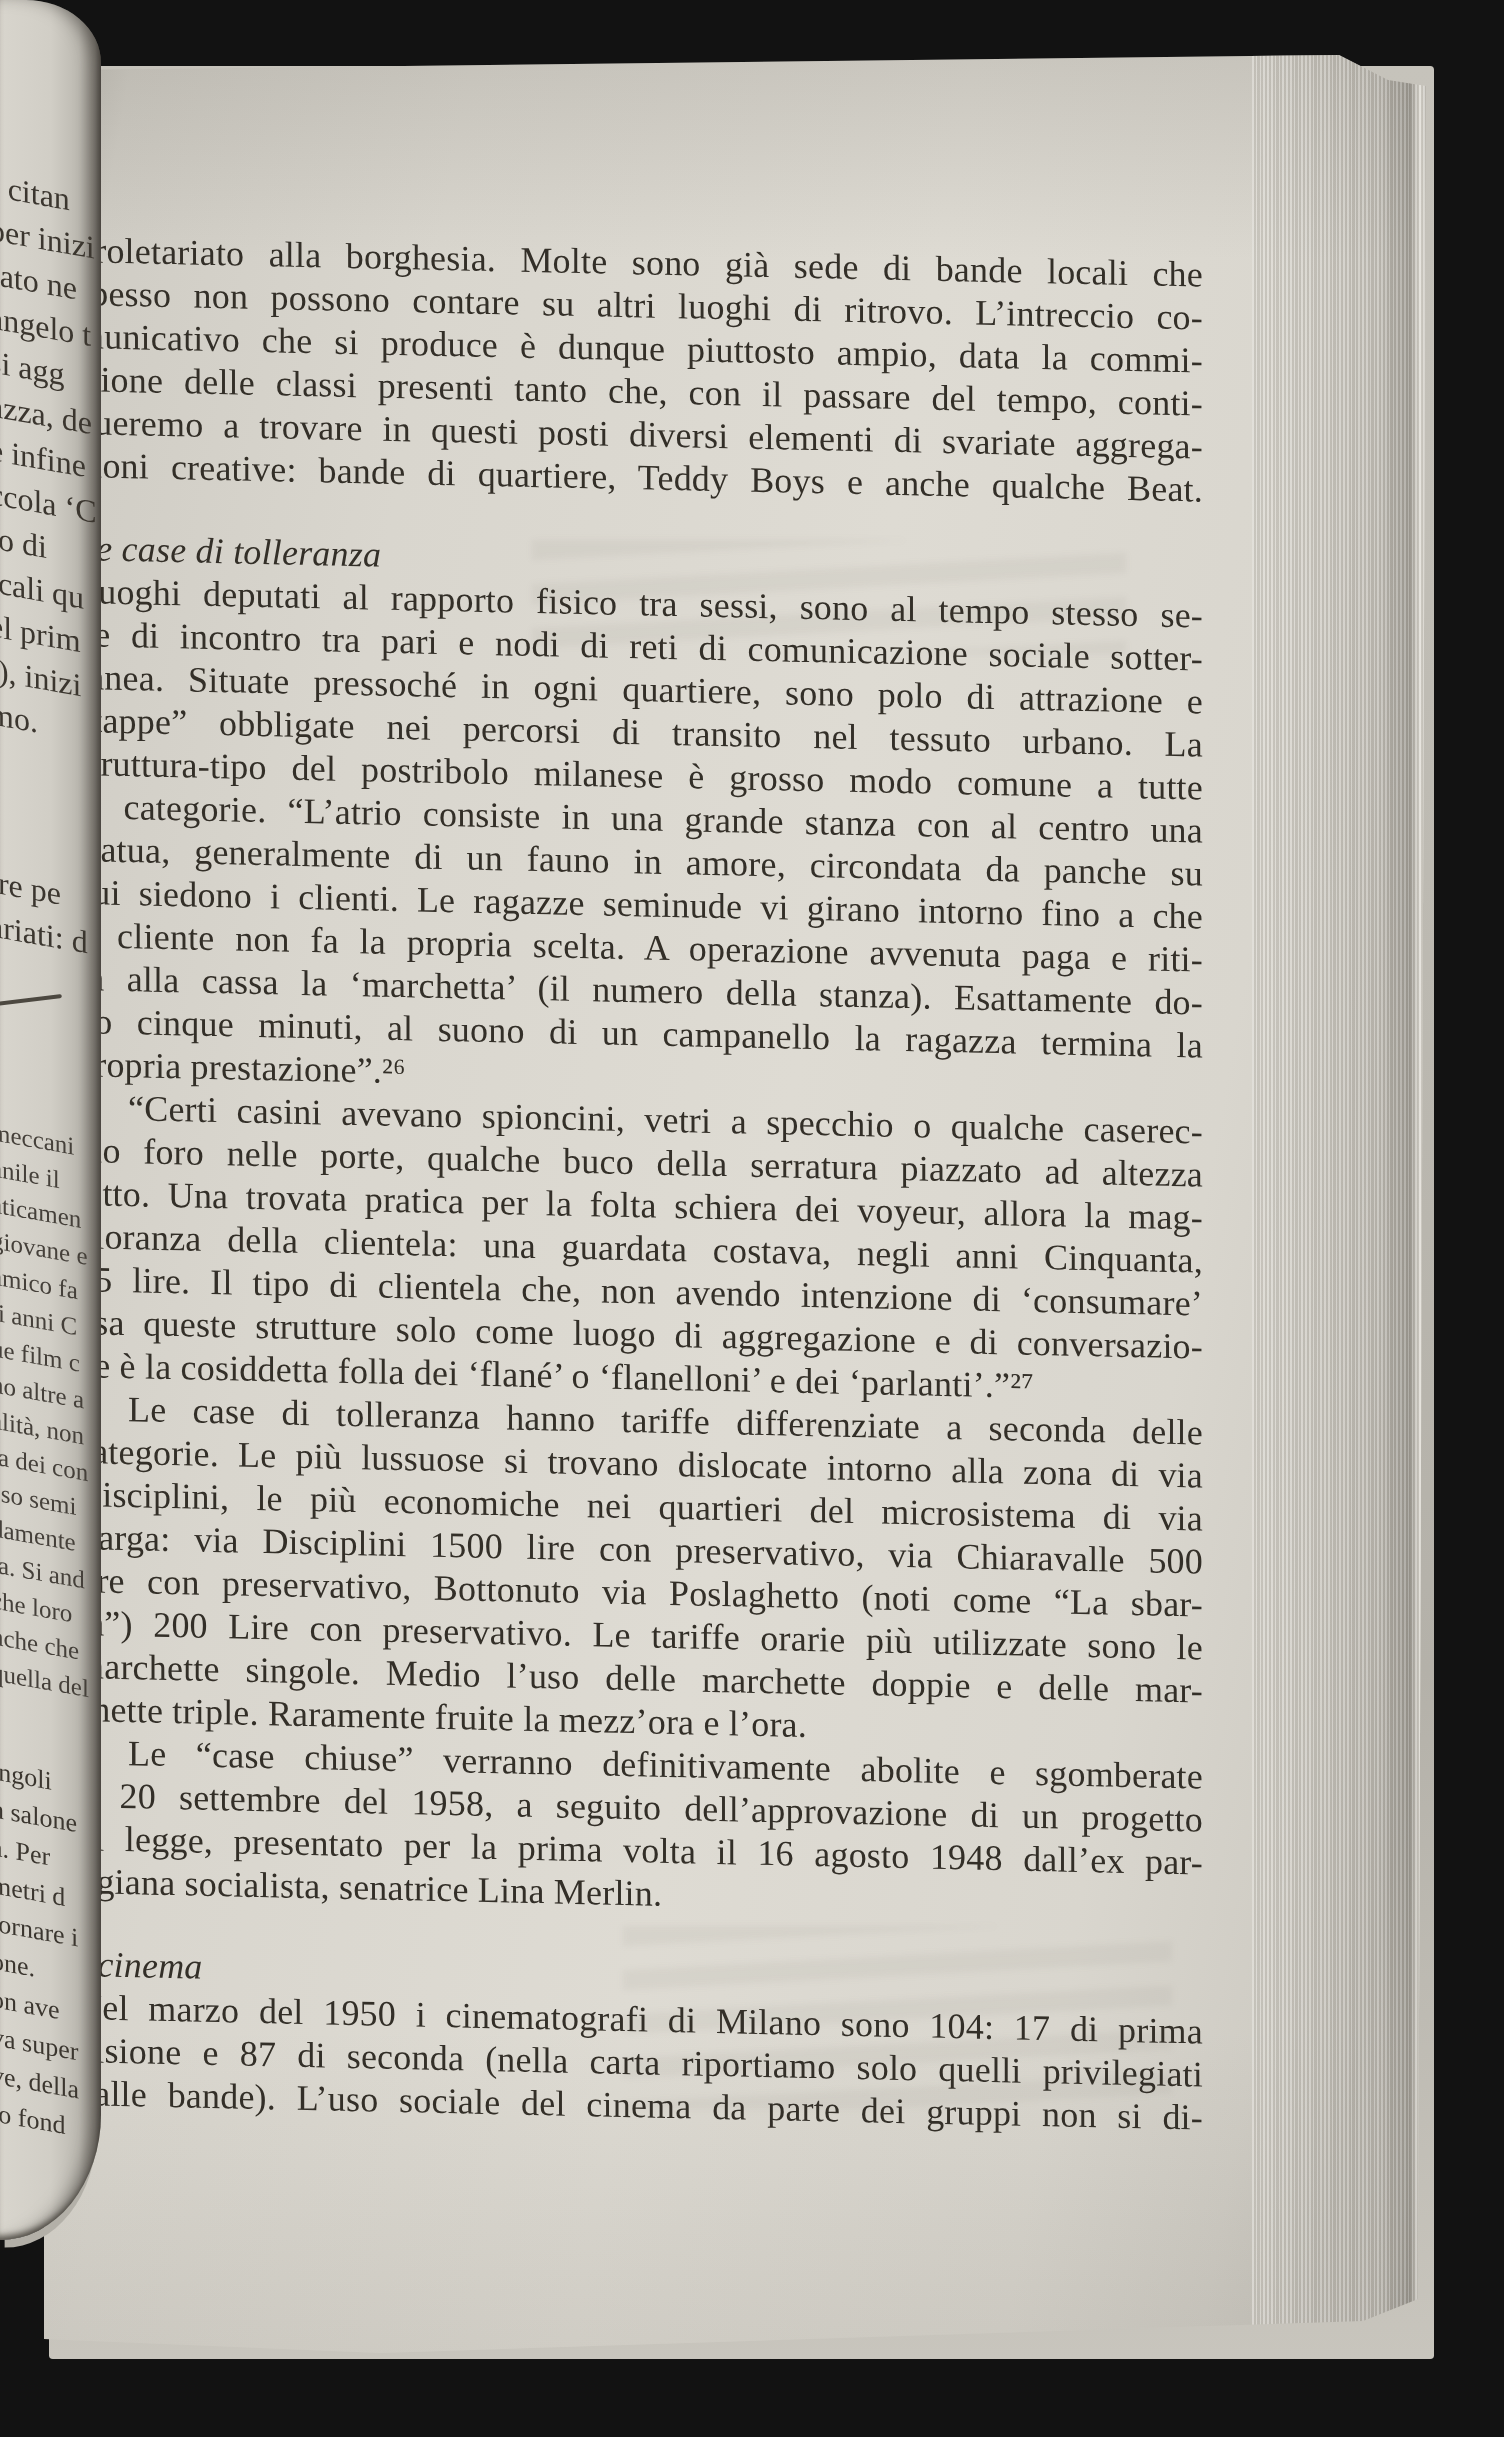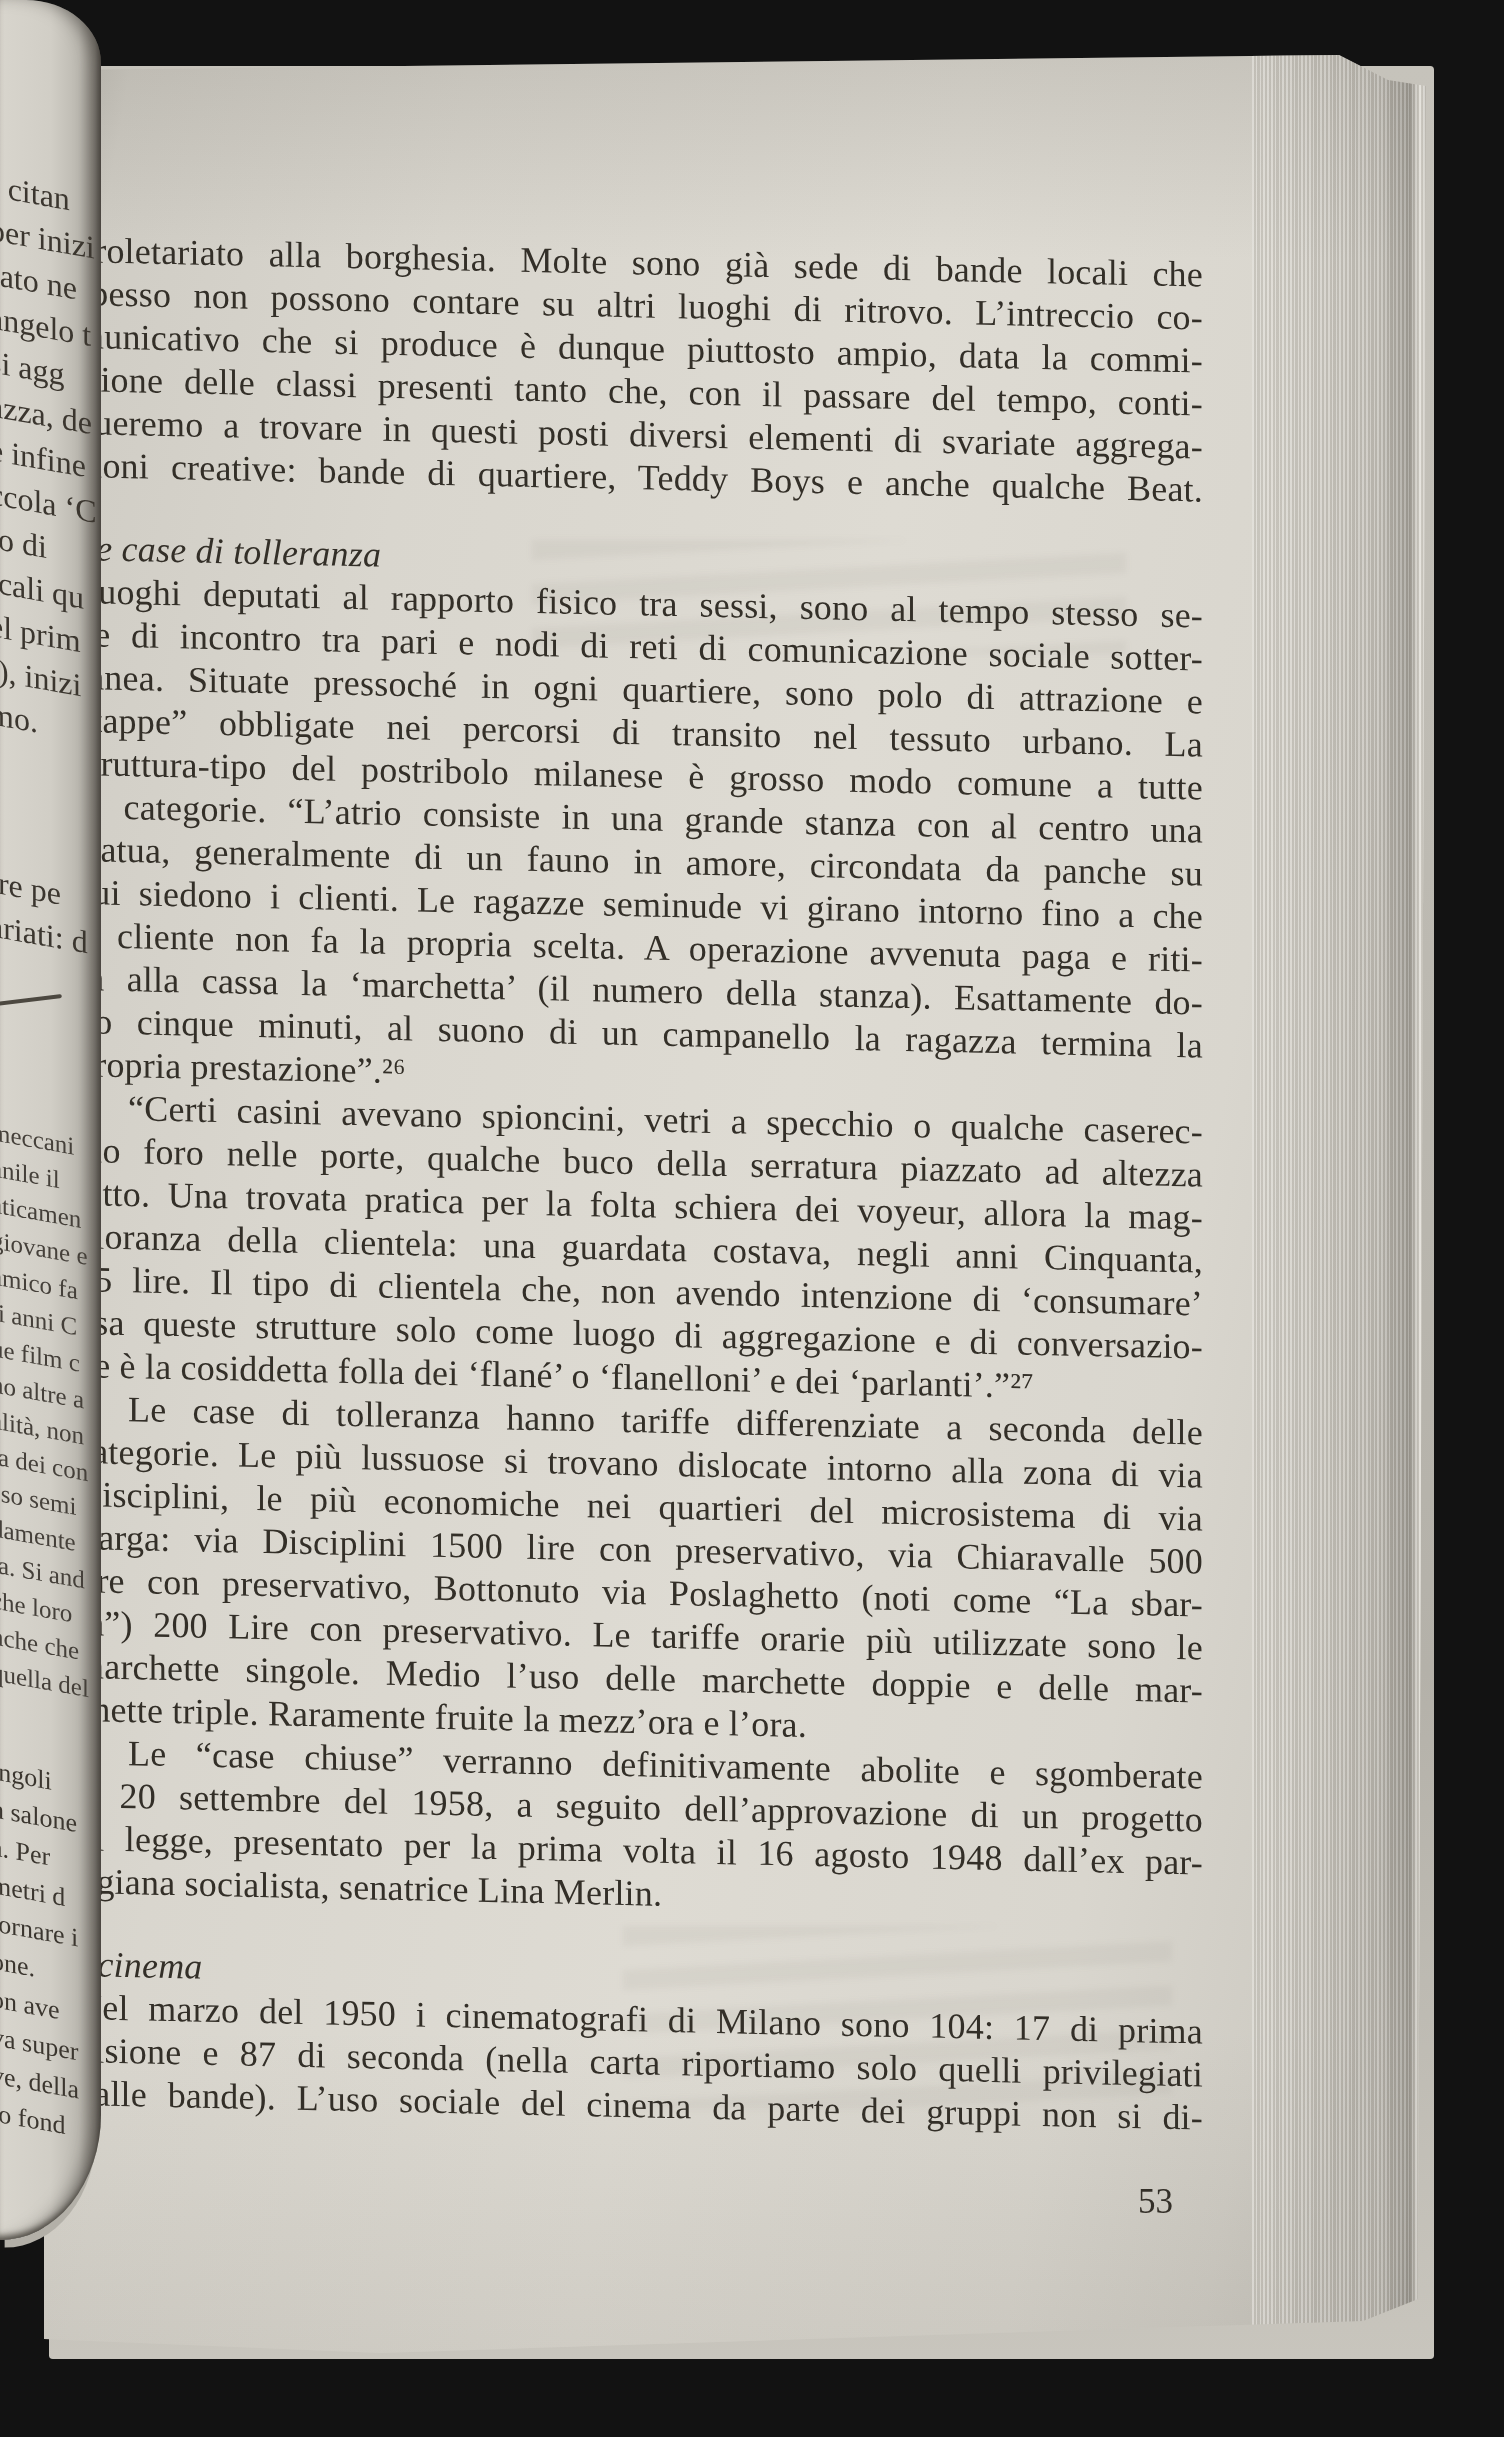--- a/index.html
+++ b/index.html
@@ -134,21 +134,20 @@
 
       <div class="para">
         <span class="plines">Nel marzo del 1950 i cinematografi di Milano sono 104: 17 di prima
 visione e 87 di seconda (nella carta riportiamo solo quelli privilegiati
 dalle bande). L’uso sociale del cinema da parte dei gruppi non si di-</span>
         <span class="plast"></span>
       </div>
 
     </div>
 
-    <div class="page-number">53</div>
   </div>
 
   <div class="left-sliver">
     <div class="gutter-frag frag-top">r citan
 per inizi
 rato ne
 angelo t
 si agg
 azza, de
 e infine

